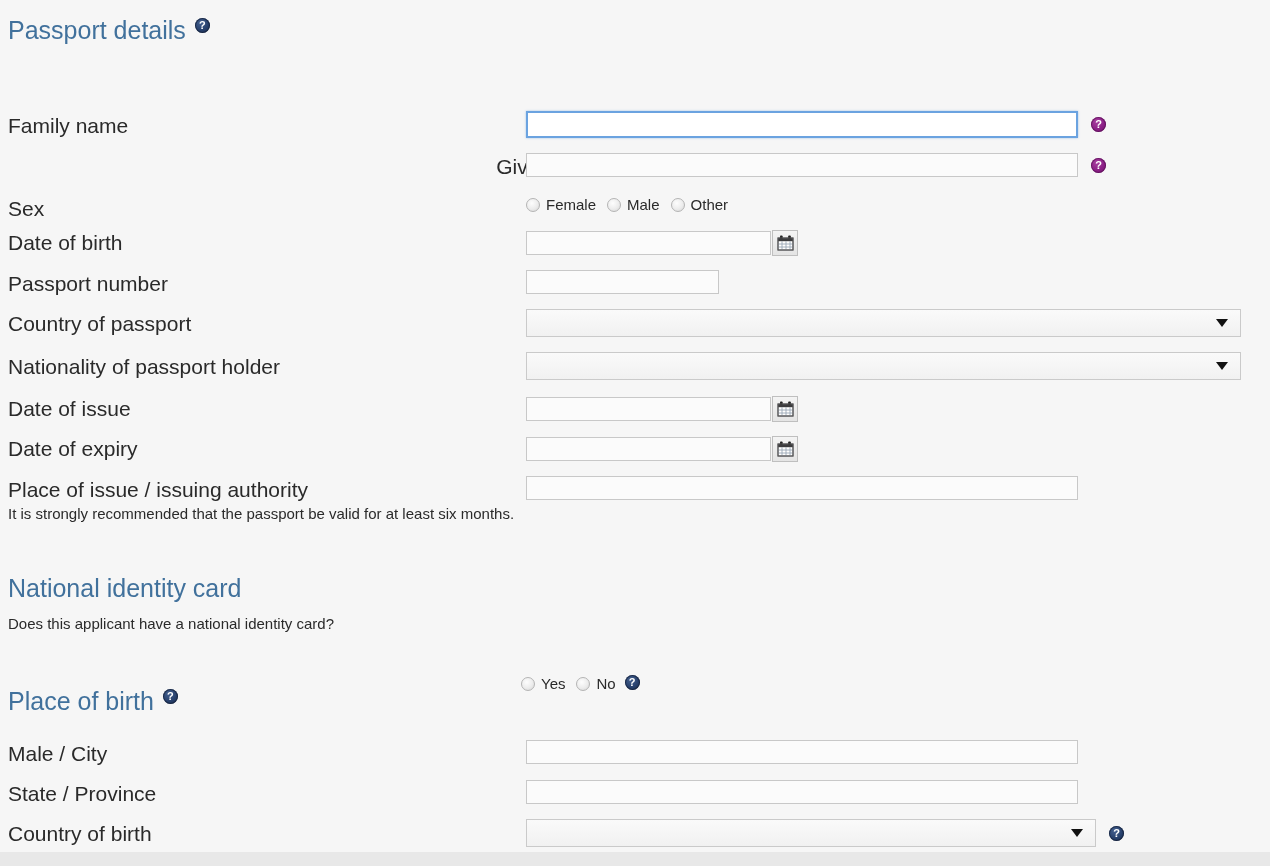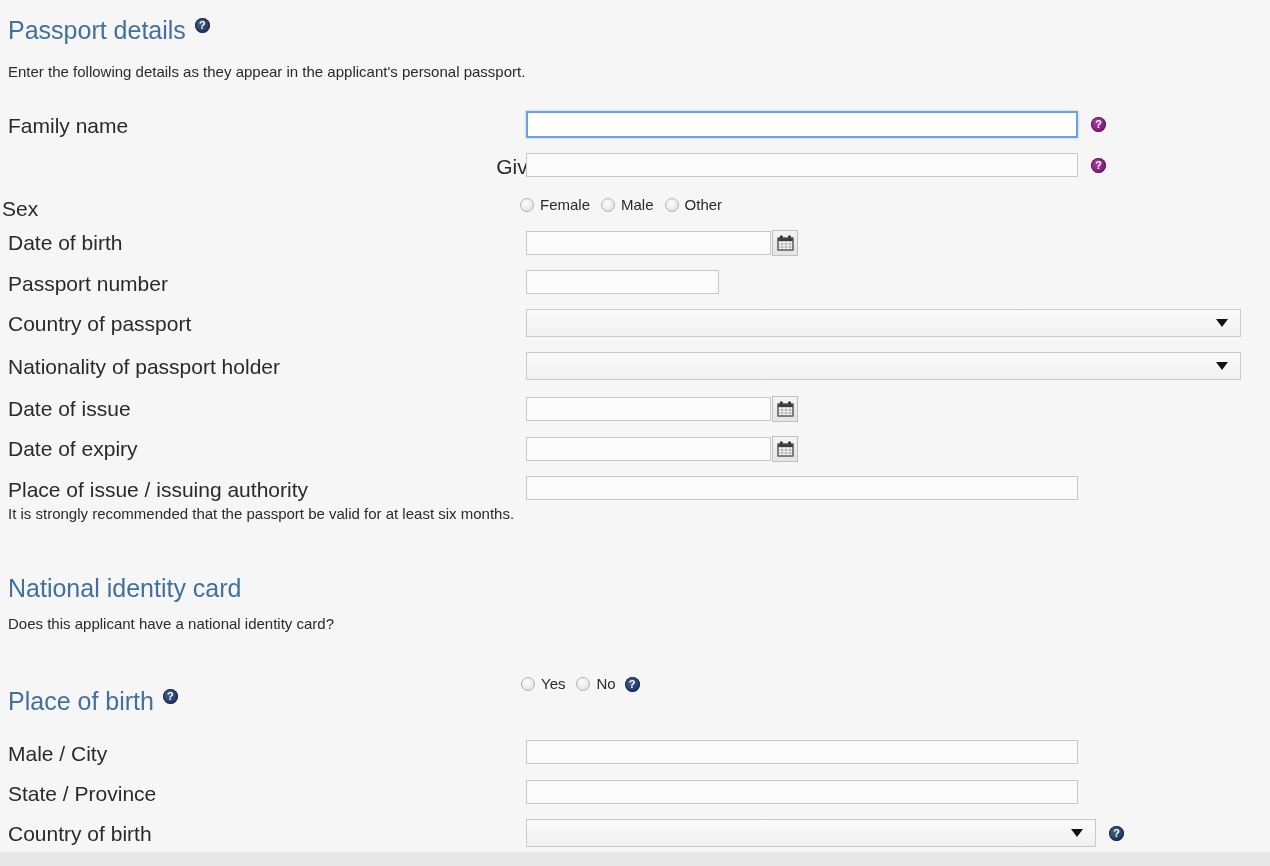--- a/index.html
+++ b/index.html
@@ -169,21 +169,21 @@
     background: linear-gradient(to bottom, #f4f4f4 0%, #e4e4e4 100%);
     display: flex;
     align-items: center;
     justify-content: center;
     box-sizing: border-box;
     flex: none;
     cursor: pointer;
   }
 
   
-  .radio-group { display: flex; align-items: flex-end; }
+  .radio-group { display: flex; align-items: flex-start; }
   .radio-item {
     display: flex;
     align-items: center;
     margin-right: 11px;
     cursor: pointer;
   }
   .radio-dot {
     width: 14px;
     height: 14px;
     border-radius: 50%;
@@ -211,39 +211,38 @@
 </head>
 <body>
 
 <div class="page">
 
   <div class="pos section-heading" style="left:8px; top:18px;">
     <span class="heading-text">Passport details</span>
     <span class="help-icon help-blue heading-help"></span>
   </div>
 
-  <div class="pos intro-text" style="left:8px; top:62px;">Enter the following details as they appear in the applicant's personal passport.</div>
 
   <div class="pos frow" style="left:8px; top:113px; width:1100px;">
     <span class="flabel">Family name</span>
     <span class="fcontrol" style="top:-2px;">
       <input class="txt w-wide focused" type="text" autofocus="" value="" style="">
       <span class="help-icon help-purple" style="margin-left:13px;"></span>
     </span>
   </div>
 
   <div class="pos frow" style="left:8px; top:154px; width:1100px;justify-content:center;">
     <span class="flabel">Given names</span>
     <span class="fcontrol" style="top:-1px;">
       <input class="txt w-wide" type="text" value="" style="">
       <span class="help-icon help-purple" style="margin-left:13px;"></span>
     </span>
   </div>
 
-  <div class="pos frow" style="left:2px; top:196px; width:1100px;">
+  <div class="pos frow" style="left:8px; top:196px; width:1100px;">
     <span class="flabel">Sex</span>
     <span class="fcontrol" style="top:0px;">
       <span class="radio-group">
         <label class="radio-item">
           <span class="radio-dot"></span>
           <span class="radio-label">Female</span>
         </label>
         <label class="radio-item">
           <span class="radio-dot"></span>
           <span class="radio-label">Male</span>

